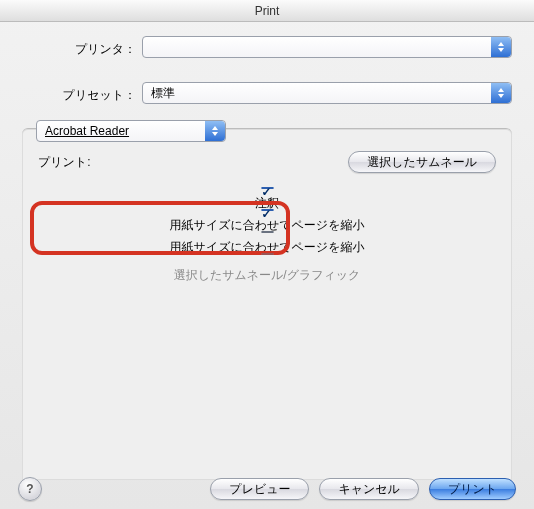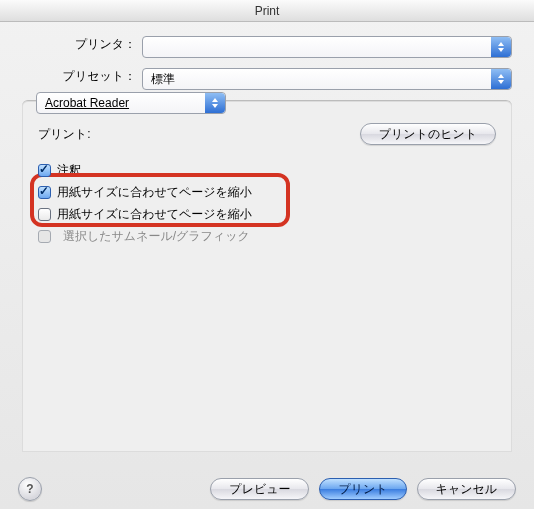--- a/index.html
+++ b/index.html
@@ -19,22 +19,22 @@
     font-weight: 400;
     font-size: 12px;
     line-height: 22px;
     color: #333;
   }
   .content {
     padding: 14px 22px 10px 22px;
   }
   .row {
     display: flex;
-    align-items: flex-start;
-    margin-bottom: 10px;
+    align-items: flex-end;
+    margin-bottom: 24px;
   }
   .row .rlabel {
     width: 120px;
     text-align: right;
     padding-right: 6px;
   }
   .aqua-select {
     display: flex;
     align-items: center;
     background: linear-gradient(#fff, #f4f4f7);
@@ -122,20 +122,21 @@
   }
   .options {
     margin-top: 14px;
     position: relative;
   }
   .opt {
     display: flex;
     align-items: center;
     height: 22px;
     gap: 6px;
+    flex-direction: column;
   }
   .chk {
     width: 13px; height: 13px;
     border: 1px solid #6a7280;
     border-radius: 3px;
     background: linear-gradient(#fff,#eaeaea);
     position: relative;
     display: inline-block;
   }
   .chk.checked {
@@ -223,21 +224,21 @@
             <span class="tri-down"></span>
         </span>
       </div>
     </div>
 
     <div class="panel-body">
       <div class="subrow">
         <span class="rlabel2">プリント:</span>
         <div style="flex:1"></div>
         <div class="aqua-button">
-          <span>プリントのヒント</span>
+          <span>選択したサムネール</span>
         </div>
       </div>
 
       <div class="options">
 
         <div class="highlight" style="top:14px; left:-8px; width:260px; height:54px;"></div>
 
         <div class="opt">
           <span class="chk checked"></span>
           <span>注釈</span>
@@ -260,19 +261,19 @@
 </div>
 
 <div class="footer">
   <div class="help-btn">
     <span>?</span>
   </div>
   <div class="footer-spacer"></div>
   <div class="aqua-button">
     <span>プレビュー</span>
   </div>
+  <div class="aqua-button">
+    <span>キャンセル</span>
+  </div>
   <div class="aqua-button primary">
     <span>プリント</span>
   </div>
-  <div class="aqua-button">
-    <span>キャンセル</span>
-  </div>
 </div>
 
 </body></html>

